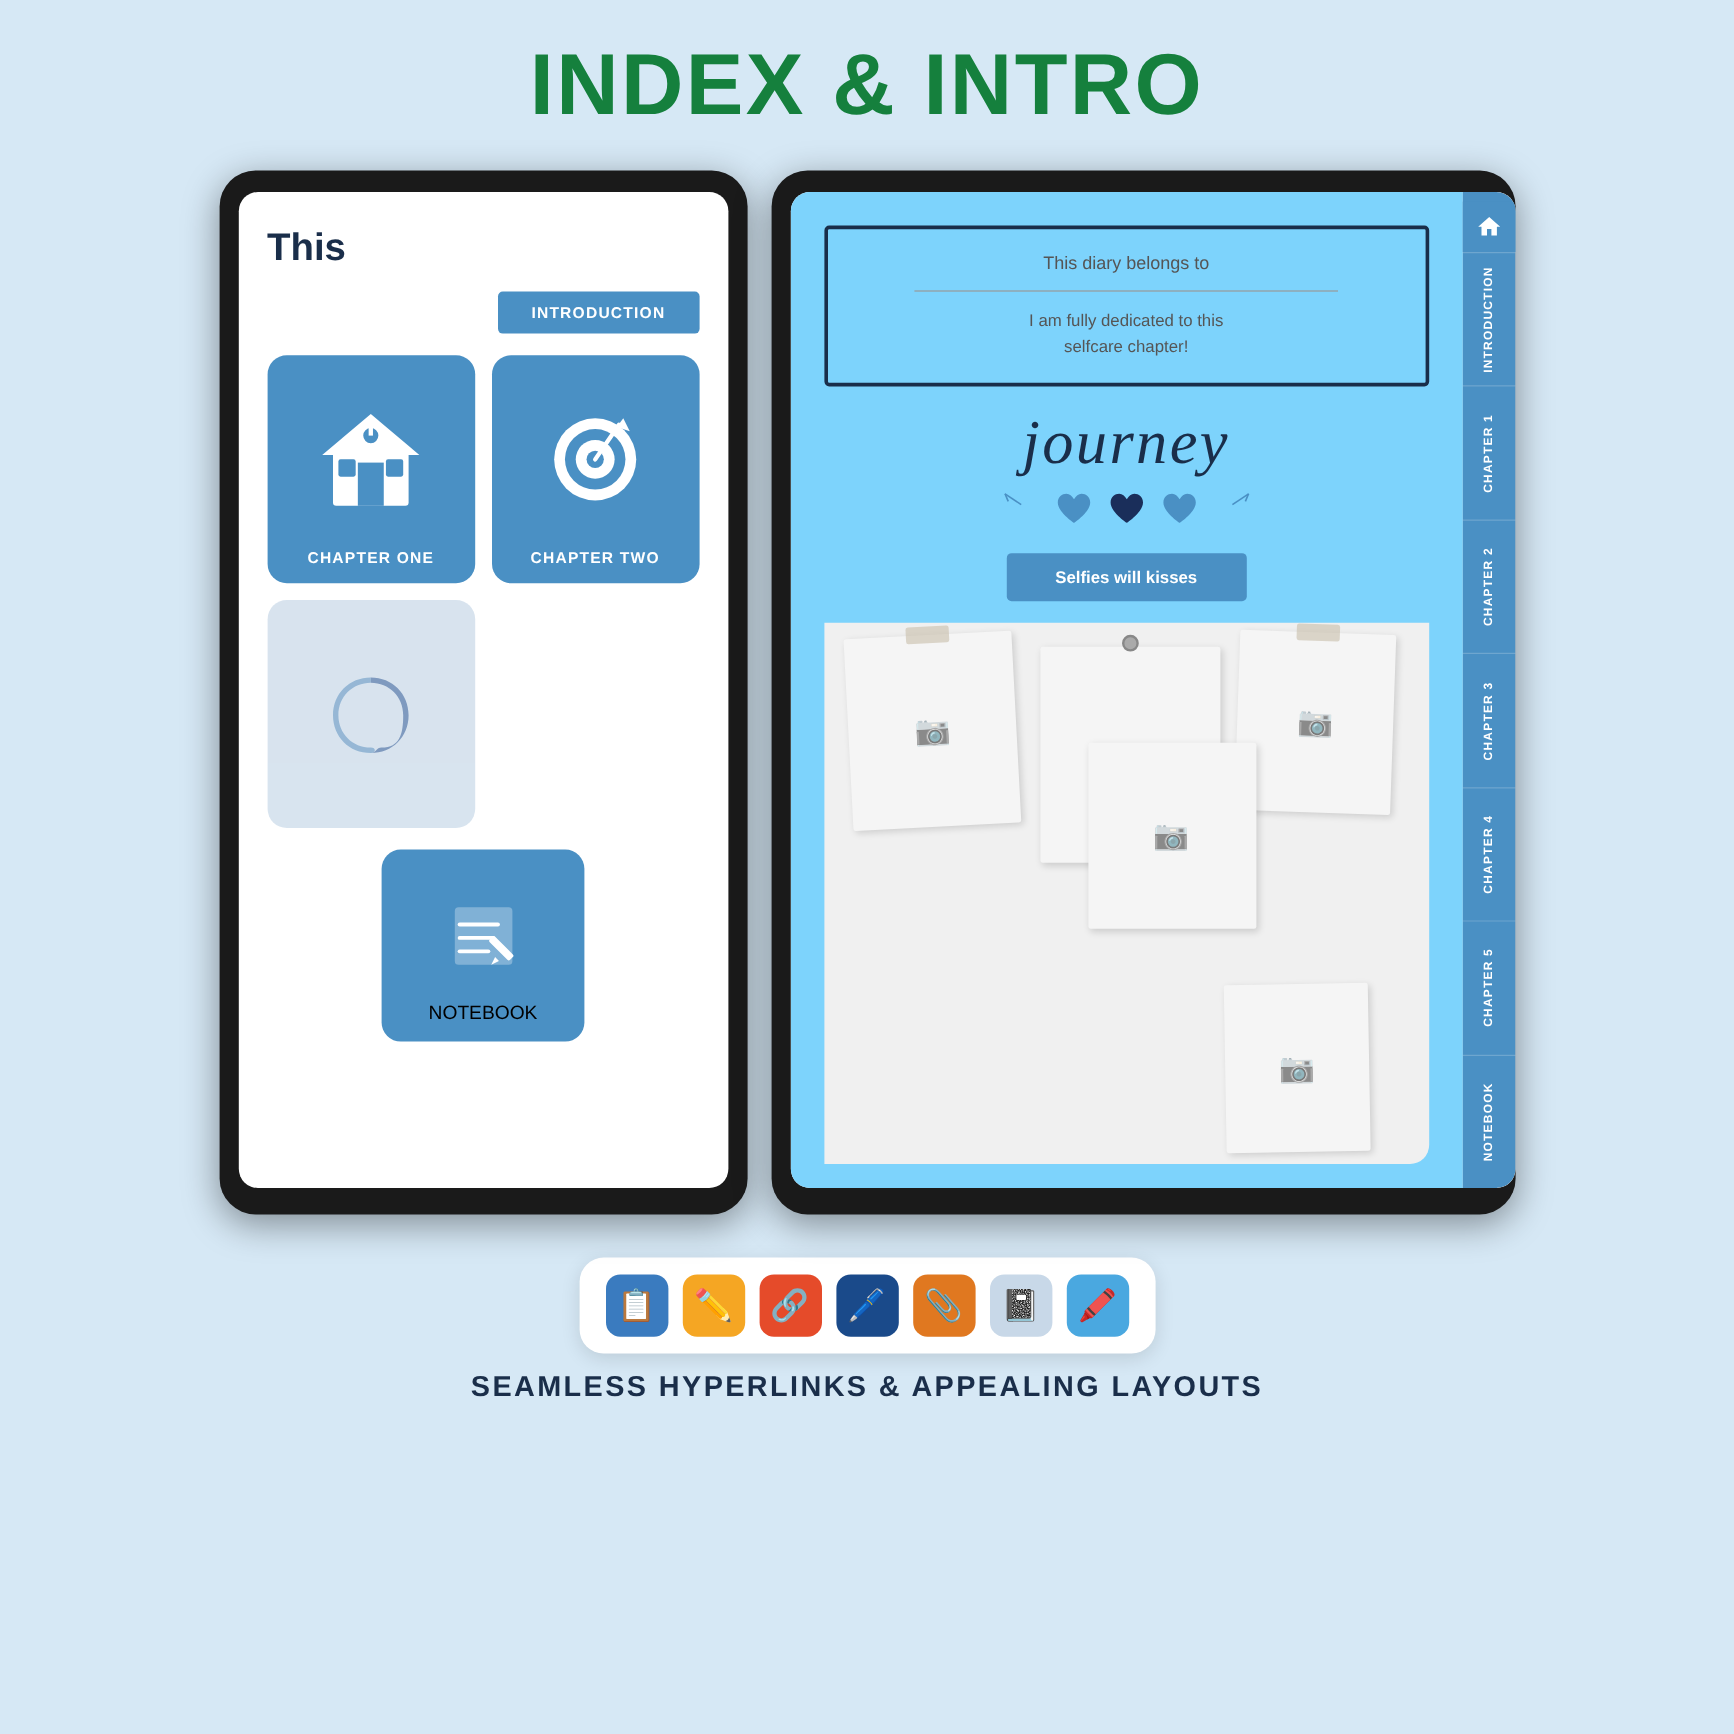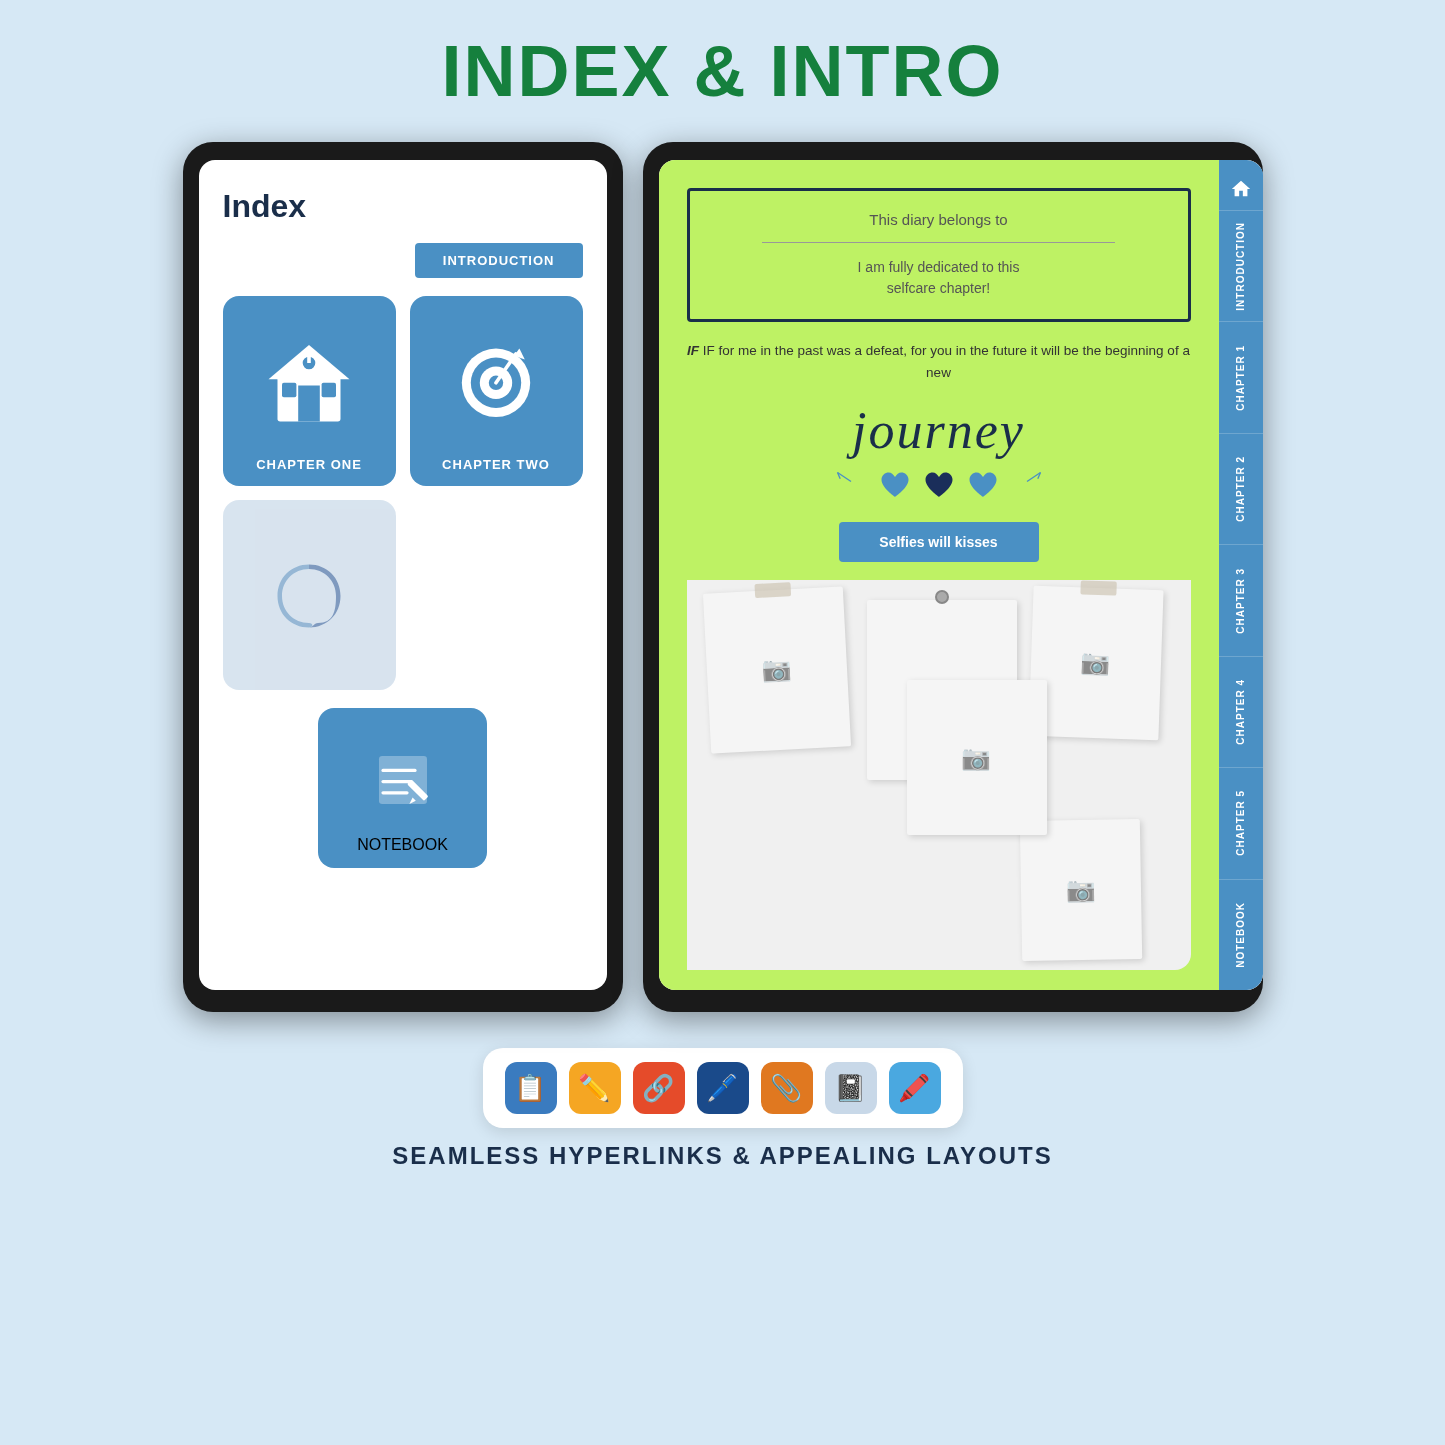--- a/index.html
+++ b/index.html
@@ -165,21 +165,21 @@
       height: 100%;
       min-height: 830px;
     }
 
     .intro-content {
       flex: 1;
       padding: 28px 28px 20px 28px;
       display: flex;
       flex-direction: column;
       gap: 18px;
-      background: #bef264;
+      background: #7dd3fc;
     }
 
     
     .name-card {
       border: 3px solid #1a2e4a;
       border-radius: 4px;
       padding: 20px 28px;
       display: flex;
       flex-direction: column;
       align-items: center;
@@ -391,21 +391,21 @@
 </head>
 <body>
 
 <h1 class="main-title">INDEX &amp; INTRO</h1>
 
 <div class="tablets-row">
 
   <div class="tablet tablet-left">
     <div class="tablet-screen">
       <div class="index-screen">
-        <div class="index-title">Index</div>
+        <div class="index-title">This</div>
         <div class="intro-btn">INTRODUCTION</div>
 
         <div class="chapters-grid">
 
           <div class="chapter-tile">
             <div class="icon-area">
 
               <svg viewBox="0 0 100 100" xmlns="http://www.w3.org/2000/svg">
                 <rect x="15" y="45" width="70" height="50" rx="3" fill="white"></rect>
                 <polygon points="5,48 50,10 95,48" fill="white"></polygon>
@@ -477,23 +477,20 @@
 
           <div class="name-card">
             <span class="belongs-to">This diary belongs to</span>
             <div class="underline"></div>
             <div class="dedication">
               <span>I am fully dedicated to this</span><br>
               <span>selfcare chapter!</span>
             </div>
           </div>
 
-          <p class="quote-text">
-            <strong>IF</strong> <span>IF for me in the past was a defeat, for you in the future it will be the beginning of a new</span>
-          </p>
 
           <div class="chapter-word">journey</div>
 
           <div class="hearts-row">
 
             <svg class="heart-svg" viewBox="0 0 40 40">
               <line x1="5" y1="5" x2="20" y2="15" stroke="#4a90c4" stroke-width="1.5"></line>
               <line x1="5" y1="5" x2="8" y2="12" stroke="#4a90c4" stroke-width="1.5"></line>
             </svg>
 

